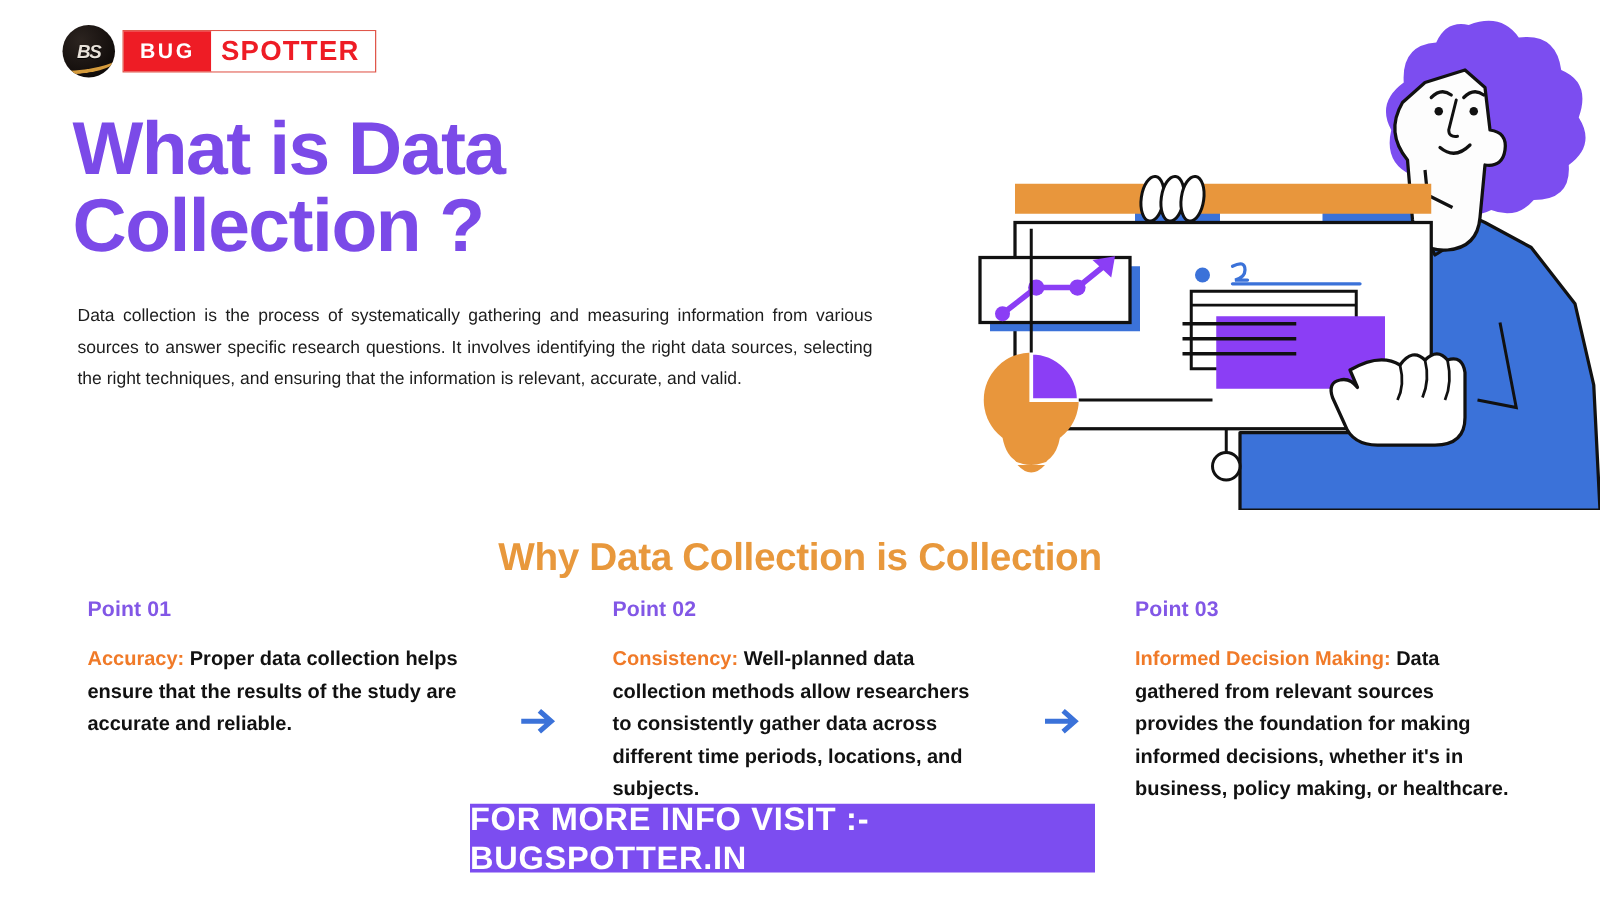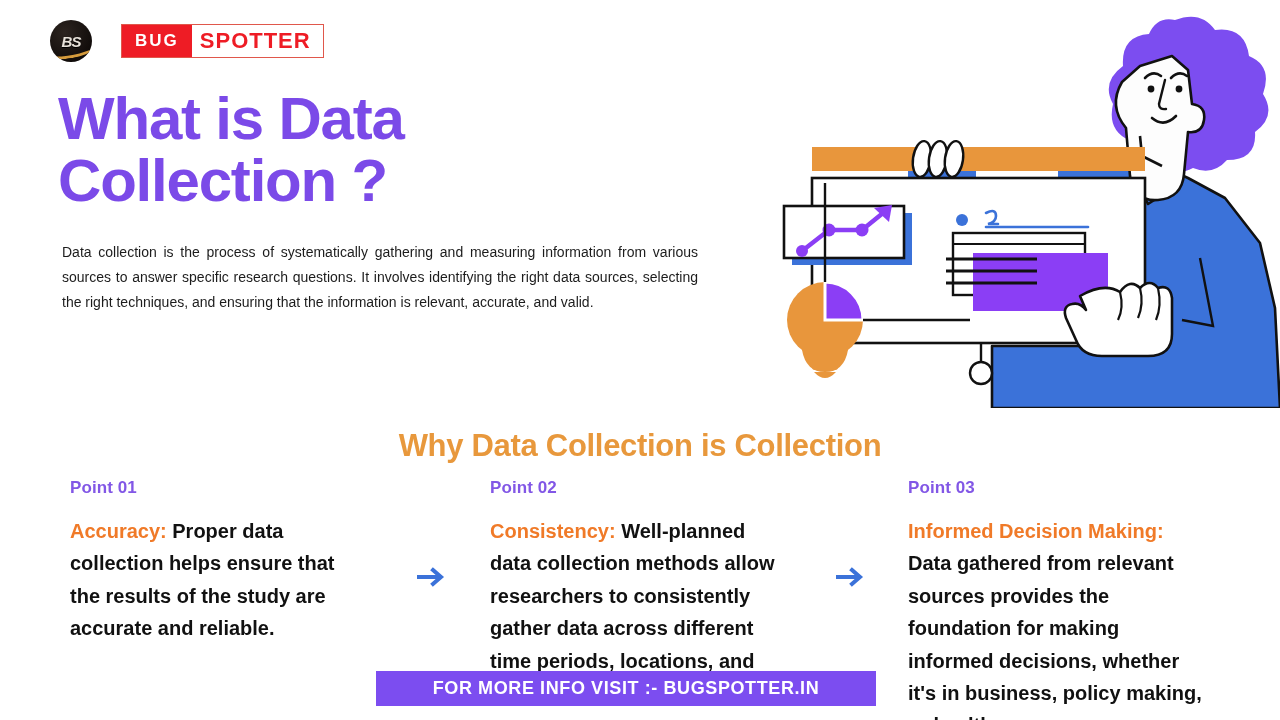--- a/index.html
+++ b/index.html
@@ -23,21 +23,21 @@
     color: #e8e2da; font-size: 15px; font-weight: bold; font-style: italic;
     letter-spacing: -1px; z-index: 2; text-shadow: 0 1px 0 #000;
   }
   .logo-badge .swoosh {
     position: absolute; left: -4px; top: 20px; width: 52px; height: 18px;
     border-bottom: 3px solid #d59b3c; border-radius: 0 0 60% 40%;
     transform: rotate(-8deg); z-index: 1;
   }
   .wordmark {
     border: 1px solid #e0574b; background: #ffffff;
-    display: flex; align-items: stretch; height: 34px; margin-left: 23px;
+    display: flex; align-items: stretch; height: 34px;
   }
   .wordmark .bug {
     background: #ee1c25; color: #ffffff; font-weight: bold; font-size: 17px;
     letter-spacing: 2px; padding: 0 13px; display: flex; align-items: center;
   }
   .wordmark .spotter {
     background: #ffffff; color: #ee1c25; font-weight: bold; font-size: 22px;
     letter-spacing: 1px; padding: 0 12px 0 8px; display: flex; align-items: center;
   }
 
@@ -61,34 +61,34 @@
   .points { position: absolute; left: 0; top: 478px; width: 1280px; height: 210px; }
   .point { position: absolute; width: 300px; }
   .point-1 { left: 70px; }
   .point-2 { left: 490px; }
   .point-3 { left: 908px; }
   .point-label {
     color: #8257e6; font-size: 17px; font-weight: bold; letter-spacing: 0.1px;
     margin-bottom: 17px;
   }
   .point-body {
-    color: #111111; font-size: 20px; font-weight: bold; line-height: 1.62;
+    color: #111111; font-size: 16px; font-weight: bold; line-height: 1.62;
   }
   .point-body .term { color: #f07a28; }
 
   .arrow {
     position: absolute; top: 560px; width: 34px; height: 34px;
   }
   .arrow-1 { left: 415px; }
   .arrow-2 { left: 834px; }
 
   
   .cta {
-    position: absolute; left: 376px; top: 671px; width: 500px; height: 35px;
-    background: #7c4df0; color: #ffffff; font-size: 18px; font-weight: bold;
+    position: absolute; left: 376px; top: 643px; width: 500px; height: 55px;
+    background: #7c4df0; color: #ffffff; font-size: 26px; font-weight: bold;
     letter-spacing: 0.6px; display: flex; align-items: center; justify-content: center;
   }
 
   
   .illus { position: absolute; left: 770px; top: 8px; width: 510px; height: 400px; }
 </style>
 </head>
 <body>
 
 <div class="page">

